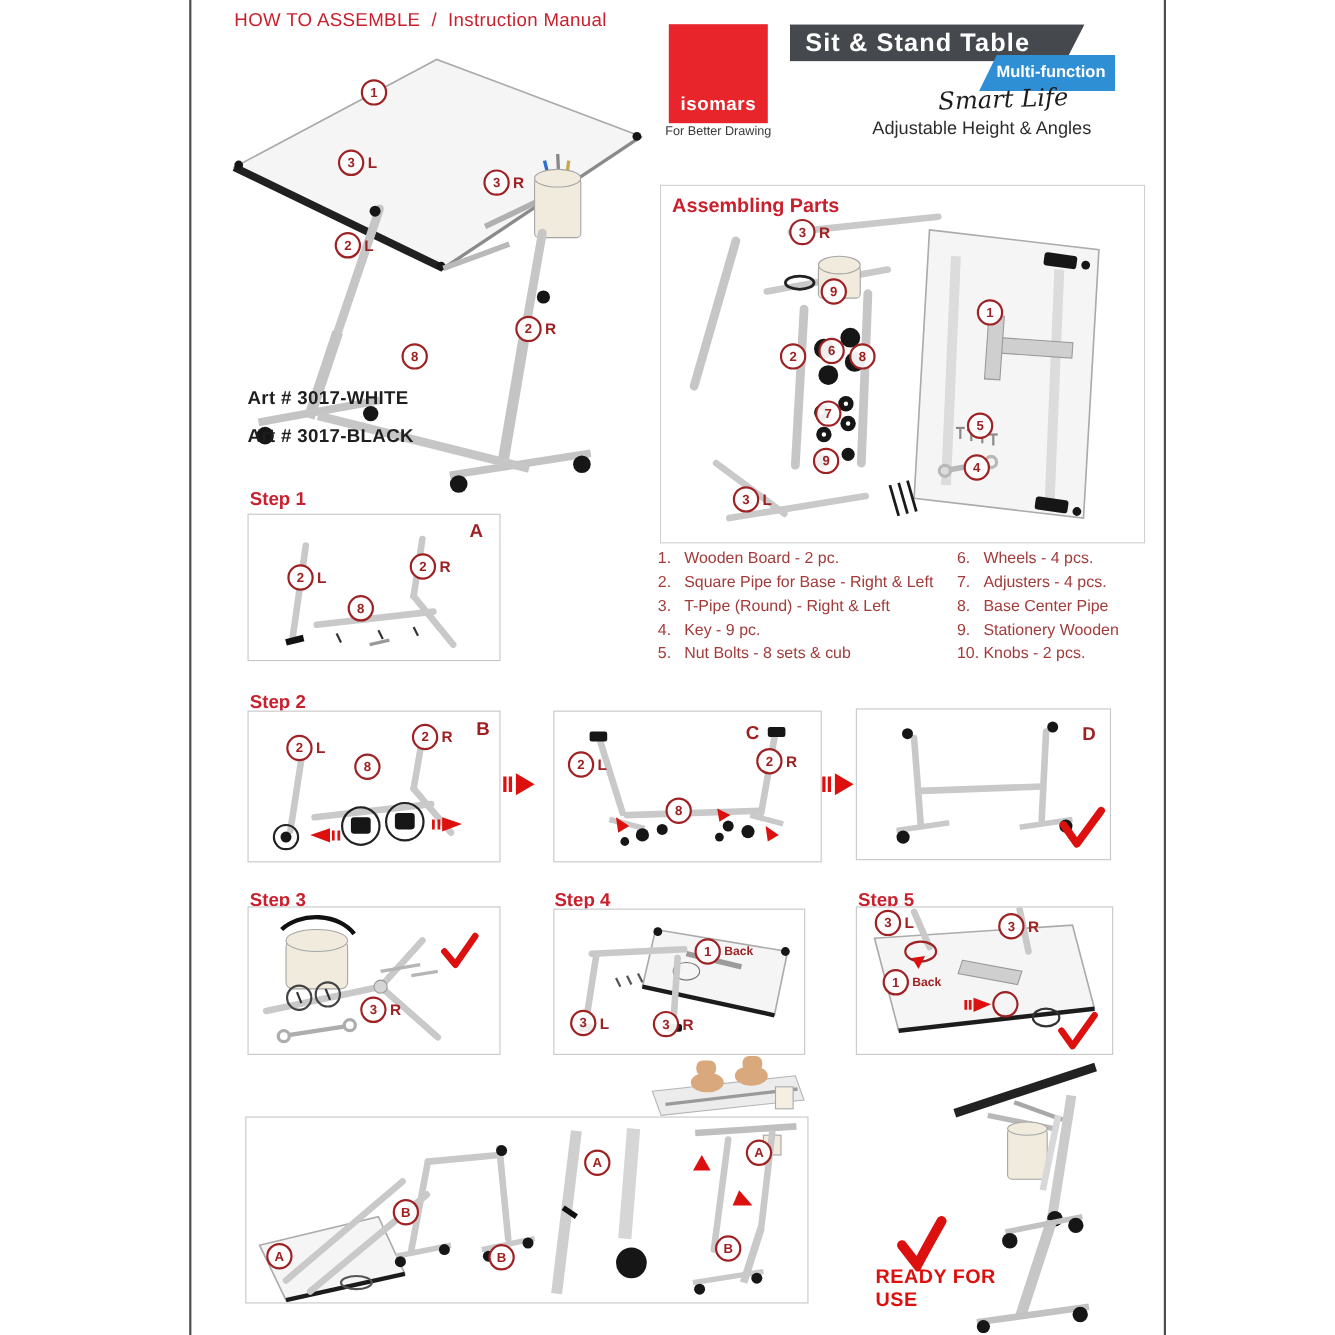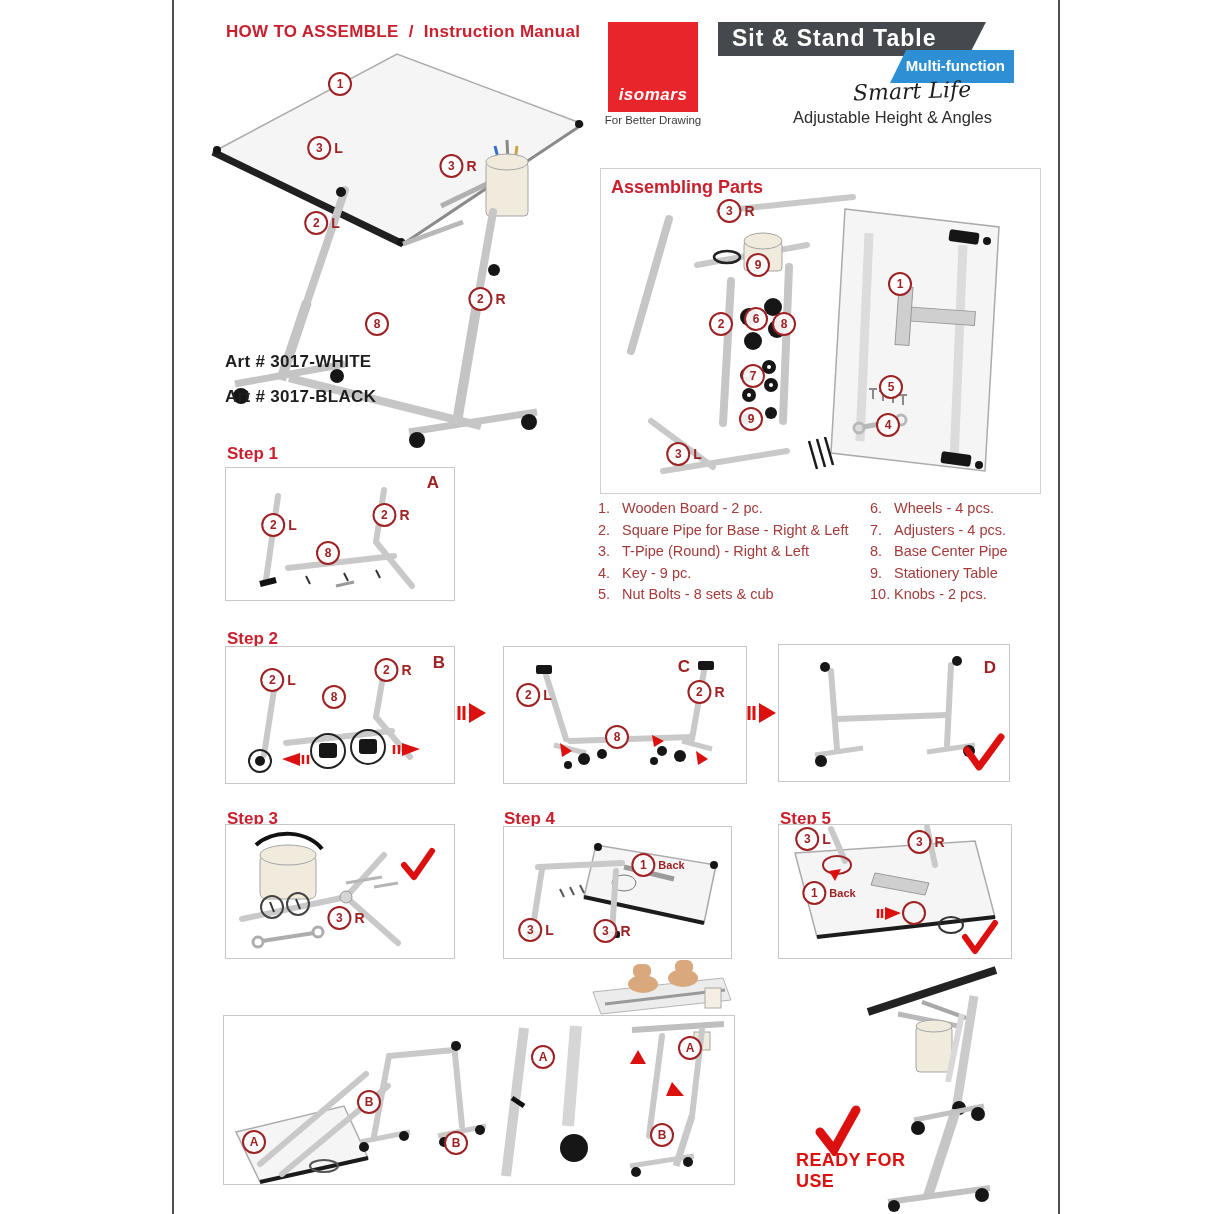--- a/index.html
+++ b/index.html
@@ -1,24 +1,24 @@
 <!DOCTYPE html>
 <html style="--accent_red: #c9202e; --maroon_text: #a33b3b; --banner_dark: #45494e; --badge_blue: #2e8fd5; --logo_red: #e8252b; --callout_red: #9e2123; --check_red: #dc100e;"><head>
 <meta charset="utf-8">
 <style>
   html,body{margin:0;padding:0;background:#fff;}
   #page{position:relative;width:1214px;height:1214px;background:#fff;overflow:hidden;
         font-family:"Liberation Sans",sans-serif;color:#222;}
   .vline{position:absolute;top:0;width:2px;height:1214px;background:#4e4e4e;}
-  #page-title{position:absolute;left:212px;top:8px;margin:14px;font-size:17px;font-weight:bold;
+  #page-title{position:absolute;left:212px;top:8px;margin:1px;font-size:17px;font-weight:normal;
         color:var(--accent_red);letter-spacing:.3px;white-space:pre;}
   
   #logo{position:absolute;left:608px;top:22px;width:90px;height:90px;background:var(--logo_red);}
   #logo-word{position:absolute;left:0;right:0;bottom:7px;text-align:center;color:#fff;
-        font-weight:bold;font-style:italic;font-size:17px;letter-spacing:.5px;}
+        font-weight:bold;font-size:17px;letter-spacing:.5px;}
   #logo-tagline{position:absolute;left:602px;top:114px;width:102px;text-align:center;
         font-size:11.5px;color:#3a3a3a;}
   #banner-dark{position:absolute;left:718px;top:22px;width:268px;height:34px;background:var(--banner_dark);
         clip-path:polygon(0 0,100% 0,93.5% 100%,0 100%);color:#fff;font-weight:bold;font-size:23px;
         line-height:33px;padding-left:14px;box-sizing:border-box;letter-spacing:1px;}
   #banner-blue{position:absolute;left:890px;top:50px;width:124px;height:33px;background:var(--badge_blue);
         clip-path:polygon(13% 0,100% 0,100% 100%,0 100%);color:#fff;font-weight:bold;font-size:15px;
         line-height:31px;text-align:right;padding-right:9px;box-sizing:border-box;}
   #script-text{position:absolute;left:853px;top:78px;width:150px;font-family:"DejaVu Serif",serif;
         font-style:italic;font-size:22px;color:#1d1d1d;transform:rotate(-2deg);}
@@ -276,21 +276,21 @@
         <div class="pl-row">
           <span class="pl-num">7.</span>
           <span class="pl-text">Adjusters - 4 pcs.</span>
         </div>
         <div class="pl-row">
           <span class="pl-num">8.</span>
           <span class="pl-text">Base Center Pipe</span>
         </div>
         <div class="pl-row">
           <span class="pl-num">9.</span>
-          <span class="pl-text">Stationery Table</span>
+          <span class="pl-text">Stationery Wooden</span>
         </div>
         <div class="pl-row">
           <span class="pl-num">10.</span>
           <span class="pl-text">Knobs - 2 pcs.</span>
         </div>
       </div>
   </div>
 
   <div class="step-label" style="left:227px;top:444px">Step 1</div>
   <div class="step-label" style="left:227px;top:629px">Step 2</div>

